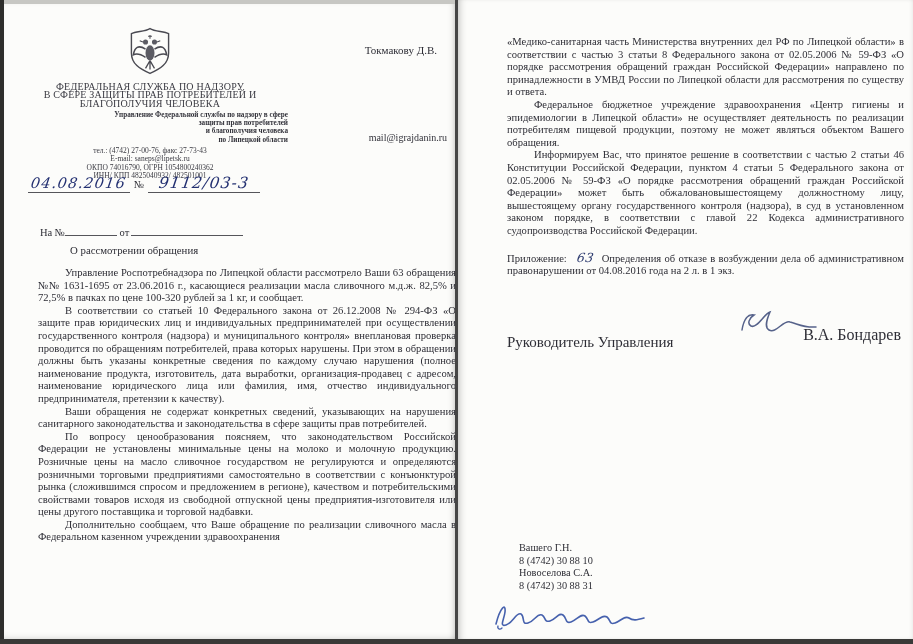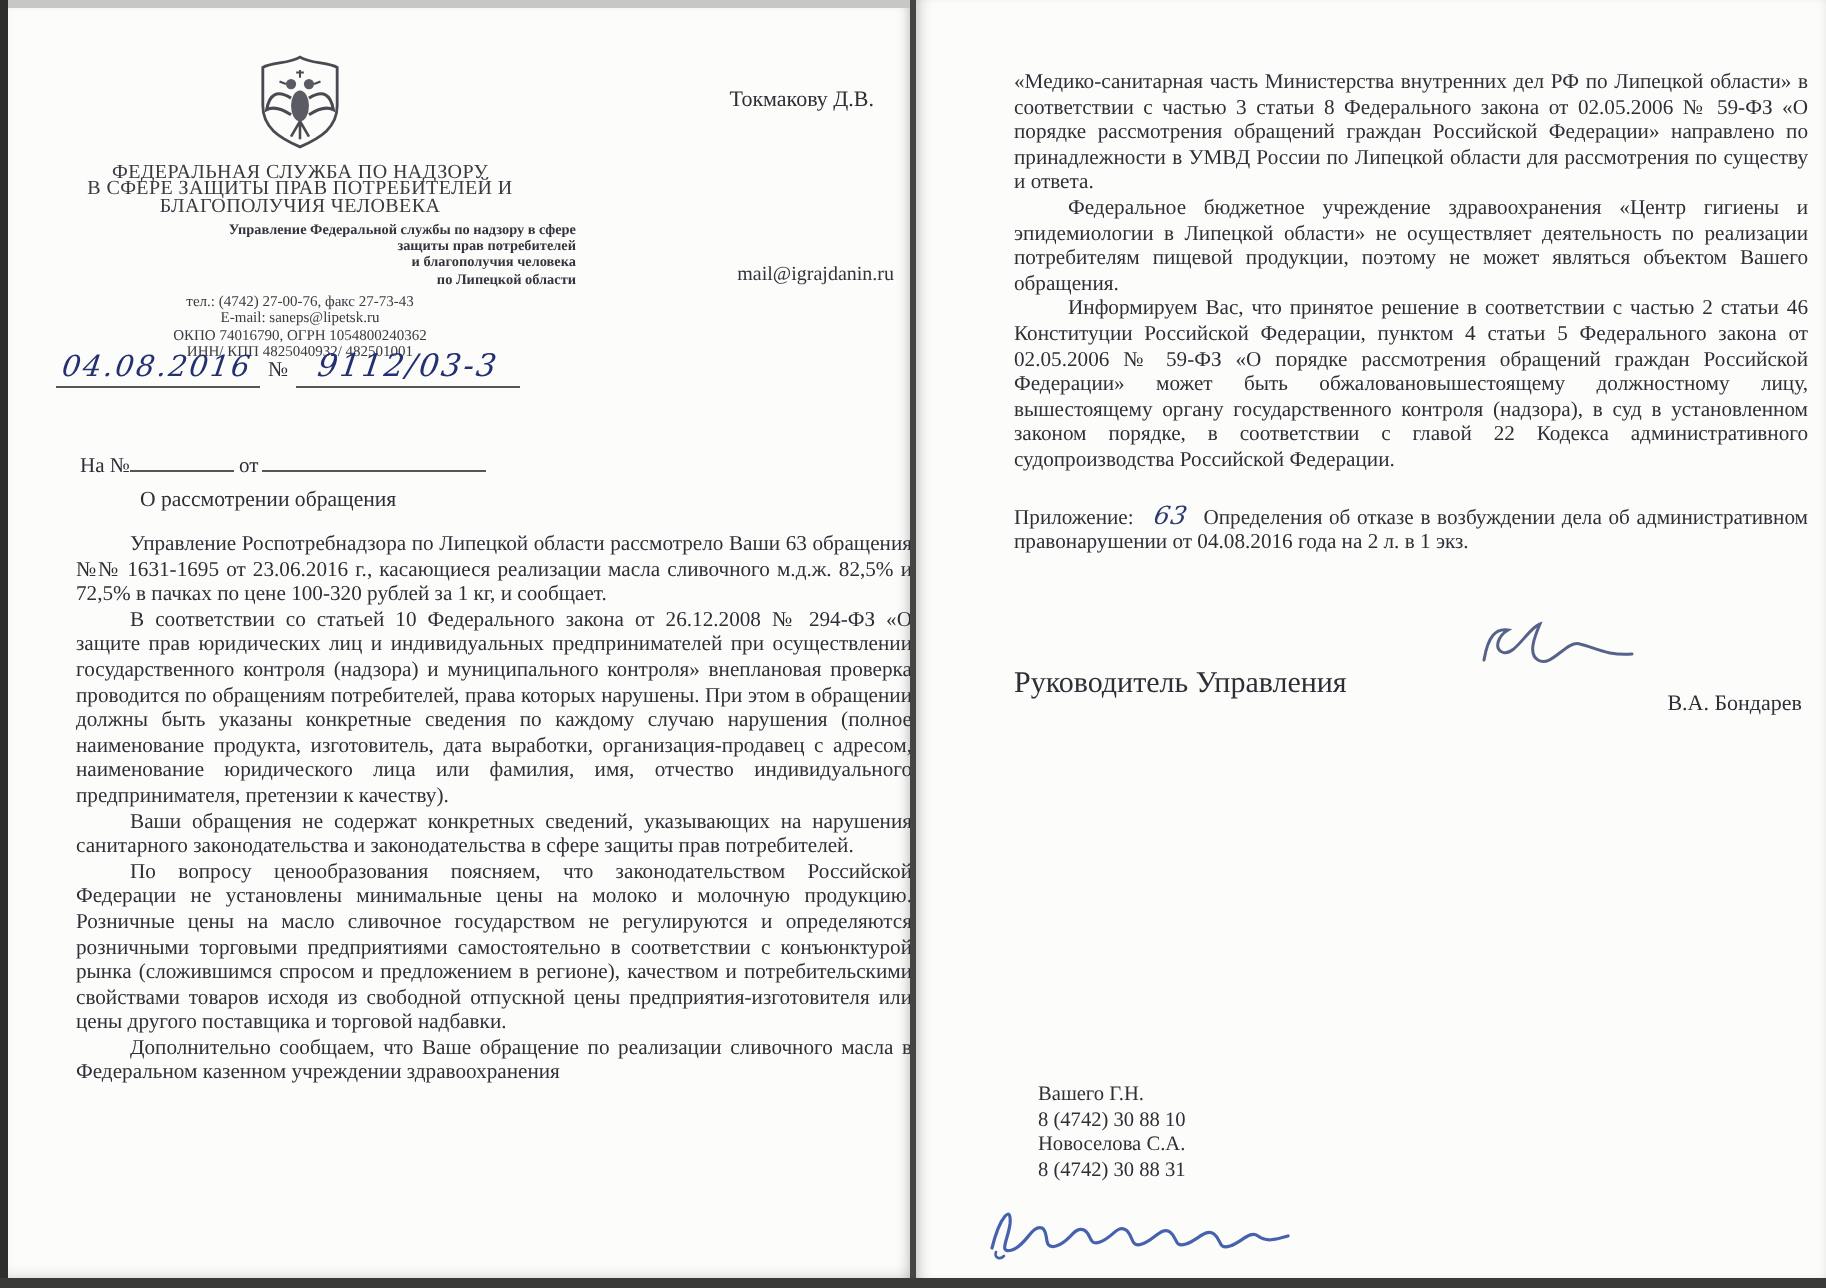--- a/index.html
+++ b/index.html
@@ -49,21 +49,21 @@
   .body1 { left:34px; top:263px; width:418px; }
   .body2 { left:49px; top:36px;  width:397px; }
   .para { text-indent:27px; }
   .no-indent { text-indent:0; }
   .attach { text-indent:0; margin-top:14px; }
   .hand-count { font-size:12.5px; margin:0 8px 0 10px; letter-spacing:.5px; color:#2c3a6e; transform:skewX(-10deg); }
 
   
   .sig-title { position:absolute; left:49px; top:316px; font-size:15px;margin-top:18px; }
   .sig-scribble { position:absolute; left:280px; top:306px; }
-  .sig-name { position:absolute; right:12px; top:326px; font-size:11px;margin-top:20px; }
+  .sig-name { position:absolute; right:12px; top:326px; font-size:16px; }
   .contacts { position:absolute; left:61px; top:542px; font-size:10.3px; line-height:12.6px; }
   .blue-sig { position:absolute; left:30px; top:590px; }
 </style>
 </head>
 <body>
 
 <div class="scan">
   <div class="edge-top"></div>
 
   <section class="page page1">

